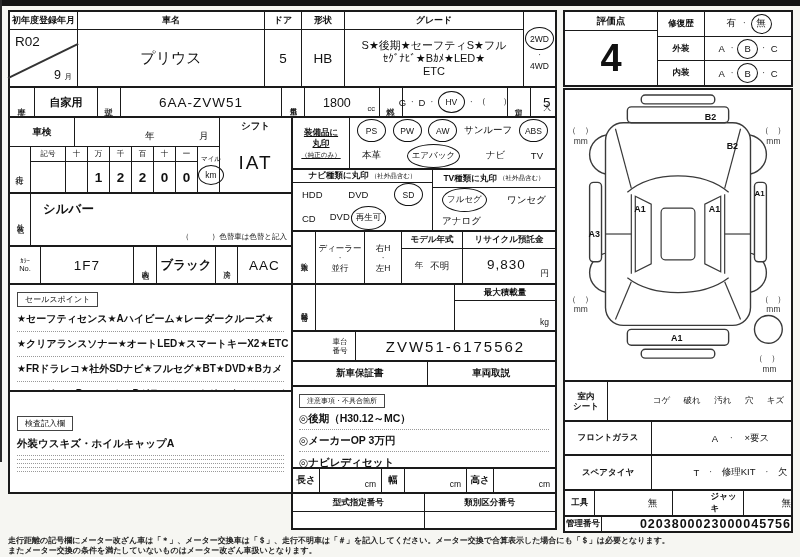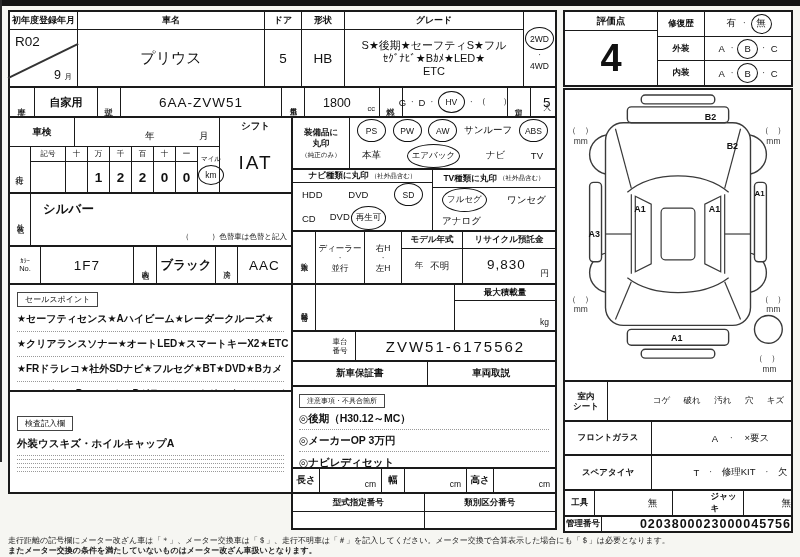--- a/index.html
+++ b/index.html
@@ -179,21 +179,21 @@
   <div class="b c" style="left:8px;top:390px;width:285px;height:104px;padding:20px 7px;">
     <div><span class="tab">検査記入欄</span></div>
     <div class="salesline">外装ウスキズ・ホイルキャップA</div>
     <div class="dotline" style="height:25px;"></div>
     <div class="dotline" style="height:25px;"></div>
     <div class="dotline" style="height:25px;"></div>
     <div class="dotline" style="height:25px;"></div>
   </div>
 
   <div class="b r" style="left:291px;top:116px;width:266px;height:54px;">
-    <div class="c cc br" style="width:56px;line-height:11px;">
+    <div class="c cc br" style="width:56px;line-height:11px;text-decoration:underline;">
       <span class="f8 bold">装備品に</span>
       <span class="f8 bold">丸印</span>
       <span class="f6">（純正のみ）</span>
     </div>
     <div class="c" style="flex:1;">
       <div class="r" style="flex:1;justify-content:space-between;align-items:center;padding:0 7px;">
         <span class="circ f8">PS</span>
         <span class="circ f8">PW</span>
         <span class="circ f8">AW</span>
         <span class="f9">サンルーフ</span>
@@ -453,16 +453,16 @@
       <div class="cc f8 bold br" style="width:52px;">ジャッキ</div>
       <div class="cc f9" style="flex:1;">無</div>
     </div>
     <div class="r bt2" style="flex:1;">
       <div class="cc f8 bold br" style="width:56px;">管理番号</div>
       <div class="cc f12 bold" style="flex:1;letter-spacing:1px;">0203800023000045756</div>
     </div>
   </div>
 
   <div style="position:absolute;left:8px;top:536px;width:786px;line-height:10px;">
-    <div style="font-size:8px;font-weight:normal;color:#222;white-space:nowrap;">走行距離の記号欄にメーター改ざん車は「＊」、メーター交換車は「＄」、走行不明車は「＃」を記入してください。メーター交換で合算表示した場合にも「＄」は必要となります。</div>
+    <div style="font-size:8px;font-weight:bold;color:#222;white-space:nowrap;">走行距離の記号欄にメーター改ざん車は「＊」、メーター交換車は「＄」、走行不明車は「＃」を記入してください。メーター交換で合算表示した場合にも「＄」は必要となります。</div>
     <div style="font-size:8px;font-weight:bold;color:#222;">またメーター交換の条件を満たしていないものはメーター改ざん車扱いとなります。</div>
   </div>
 </div>
 
 </body></html>

